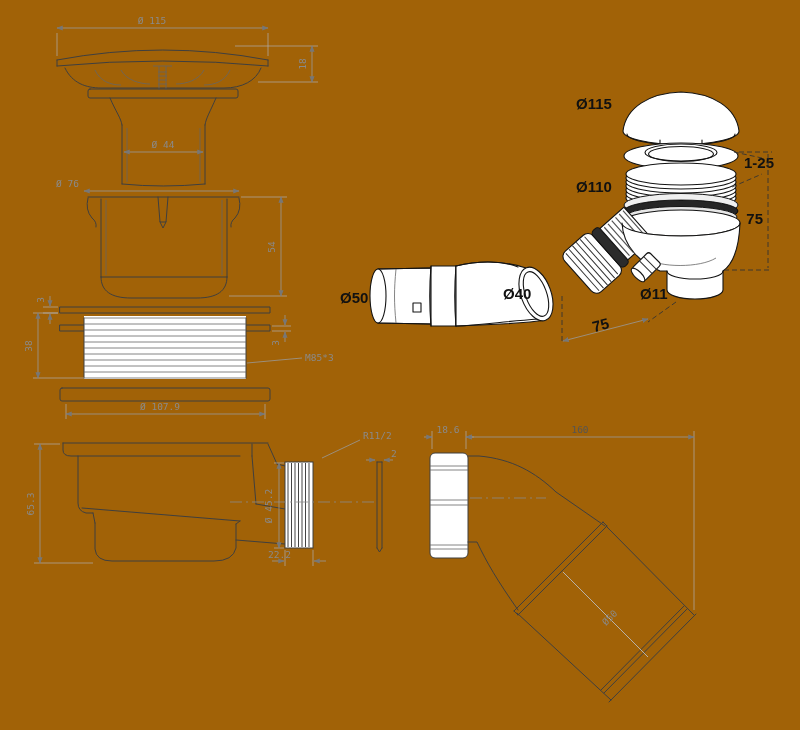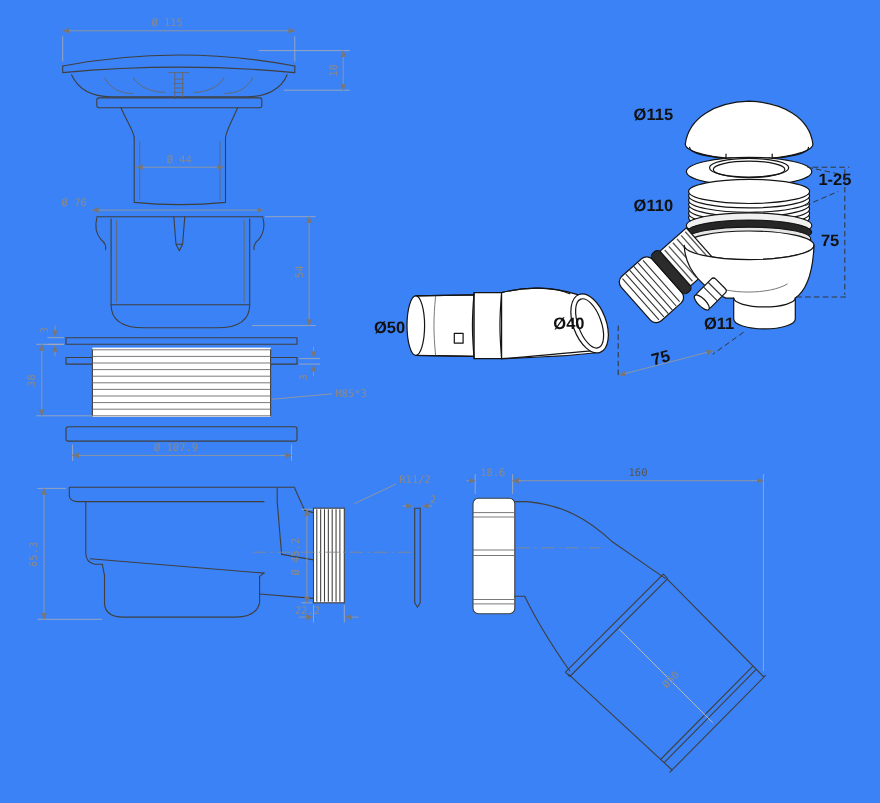--- a/index.html
+++ b/index.html
@@ -1,16 +1,16 @@
 <!DOCTYPE html>
 <html><head>
 <meta charset="utf-8">
 <style>
   html,body{margin:0;padding:0;background:#fff;}
-  .canvas{position:relative;width:800px;height:730px;background:#3b82f6;overflow:hidden;}
+  .canvas{position:relative;width:800px;height:730px;background:#a16207;overflow:hidden;}
   svg{position:absolute;left:0;top:0;}
   text{user-select:none;}
   .dim{font-family:"DejaVu Sans Mono",monospace;font-size:9.5px;fill:#8a8a8a;}
   .dim-dark{fill:#555;}
   .lbl{font-family:"Liberation Sans",sans-serif;font-weight:bold;font-size:15px;fill:#111;}
   .ol{stroke:#3f3f3f;fill:none;stroke-width:1;stroke-linecap:round;stroke-linejoin:round;}
   .olw{stroke:#3f3f3f;fill:#fff;stroke-width:1;stroke-linejoin:round;}
   .thin{stroke:#666;stroke-width:.8;fill:none;}
   .dl{stroke:#999;stroke-width:.8;fill:none;}
   .xl{stroke:#b0b0b0;stroke-width:.7;fill:none;}

